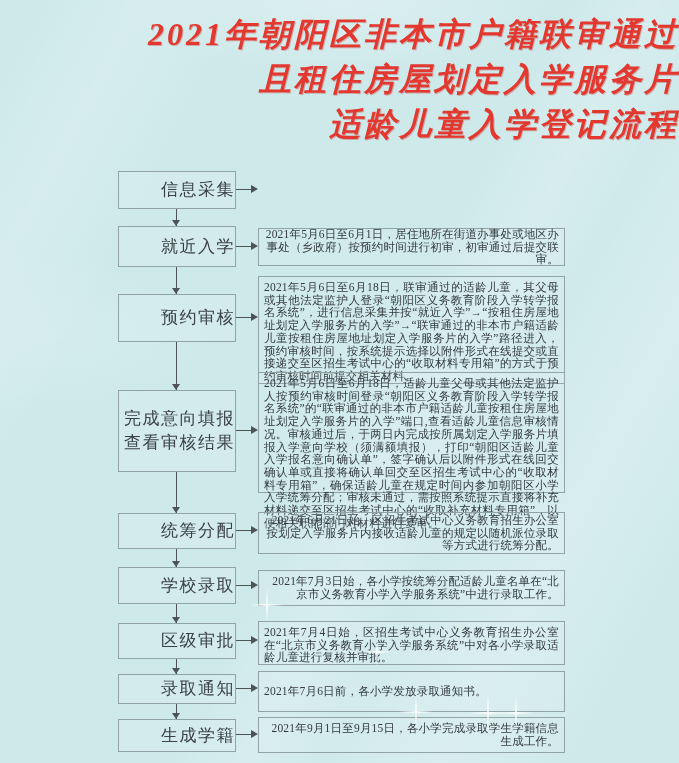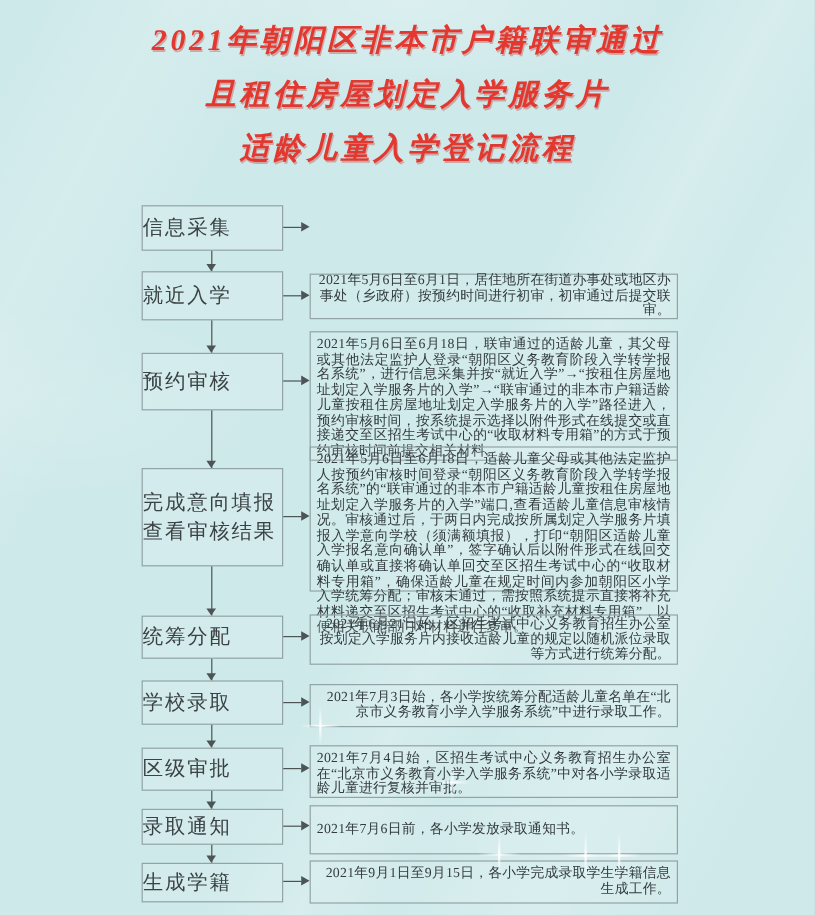--- a/index.html
+++ b/index.html
@@ -10,29 +10,29 @@
   }
   .bg-streaks {
     position:absolute; inset:0; pointer-events:none;
     background:
       linear-gradient(118deg, rgba(255,255,255,0) 52%, rgba(255,255,255,0.18) 60%, rgba(255,255,255,0.03) 67%, rgba(255,255,255,0.20) 78%, rgba(255,255,255,0.02) 90%),
       linear-gradient(298deg, rgba(255,255,255,0) 76%, rgba(255,255,255,0.16) 87%, rgba(255,255,255,0) 97%),
       radial-gradient(ellipse 320px 110px at 50% 0%, rgba(255,255,255,0.28), rgba(255,255,255,0) 70%),
       radial-gradient(ellipse 260px 120px at 8% 44%, rgba(255,255,255,0.12), rgba(255,255,255,0) 70%);
   }
   .title {
-    position:absolute; top:12px; left:0; right:0; text-align:center;
+    position:absolute; top:12px; left:0; right:0; text-align:right;
     color:#e2382f; font-weight:bold; font-style:italic;
-    font-size:25px; line-height:45px; letter-spacing:3px;
+    font-size:32px; line-height:45px; letter-spacing:3px;
     text-shadow:1px 1px 0 rgba(197,46,40,0.35);
   }
   .fbox {
     position:absolute; left:118px; width:118px; box-sizing:border-box;
     border:1px solid #92a3a5; background:rgba(255,255,255,0.10);
-    display:flex; flex-direction:column; align-items:flex-start; justify-content:center;
+    display:flex; flex-direction:column; align-items:flex-end; justify-content:center;
     color:#3b4244; font-size:17px; letter-spacing:1.5px; line-height:24px;
   }
   .tbox {
     position:absolute; left:258px; width:307px; box-sizing:border-box;
     border:1px solid #92a3a5; background:rgba(255,255,255,0.07);
     color:#333b3d; font-size:11.5px; line-height:12.7px;
     padding:4px 5px 2px; text-align:justify; letter-spacing:0.2px;
   }
   .tbox.center { display:flex; align-items:center; text-align:right; padding:2px 5px;font-family:Liberation Serif, serif; }
   .harrow { position:absolute; left:236px; width:15px; height:1px; background:#4c5456; }

